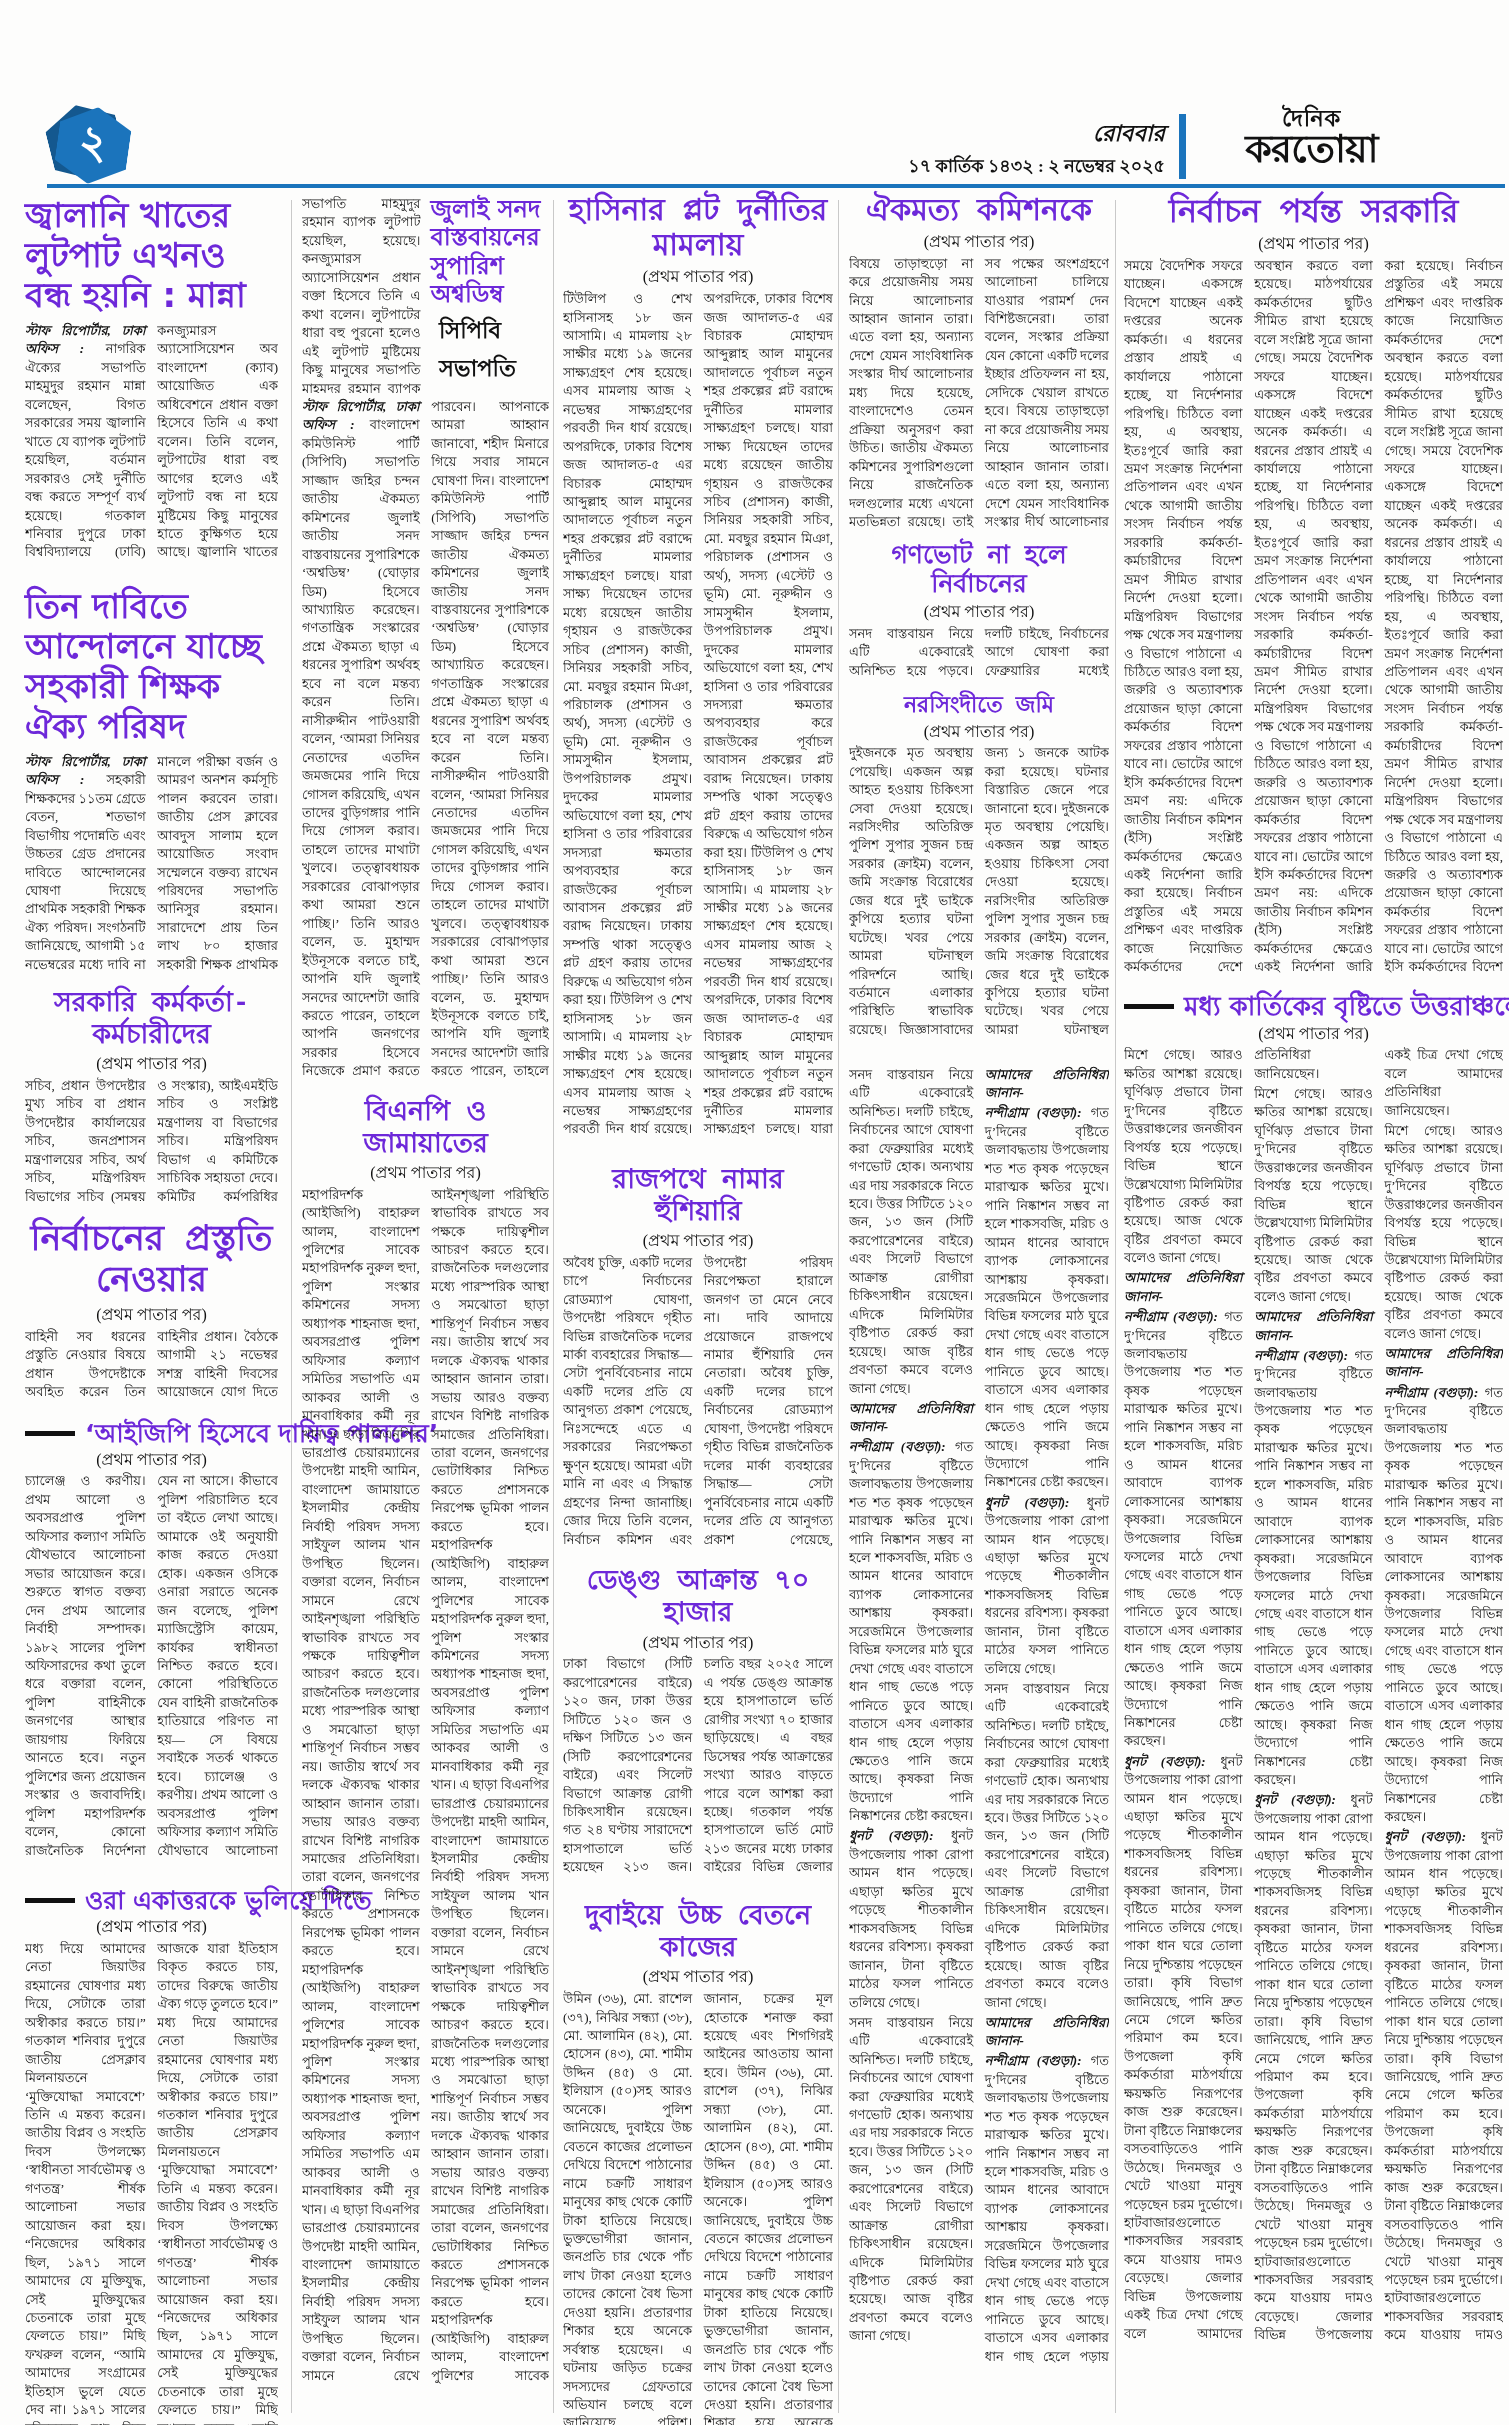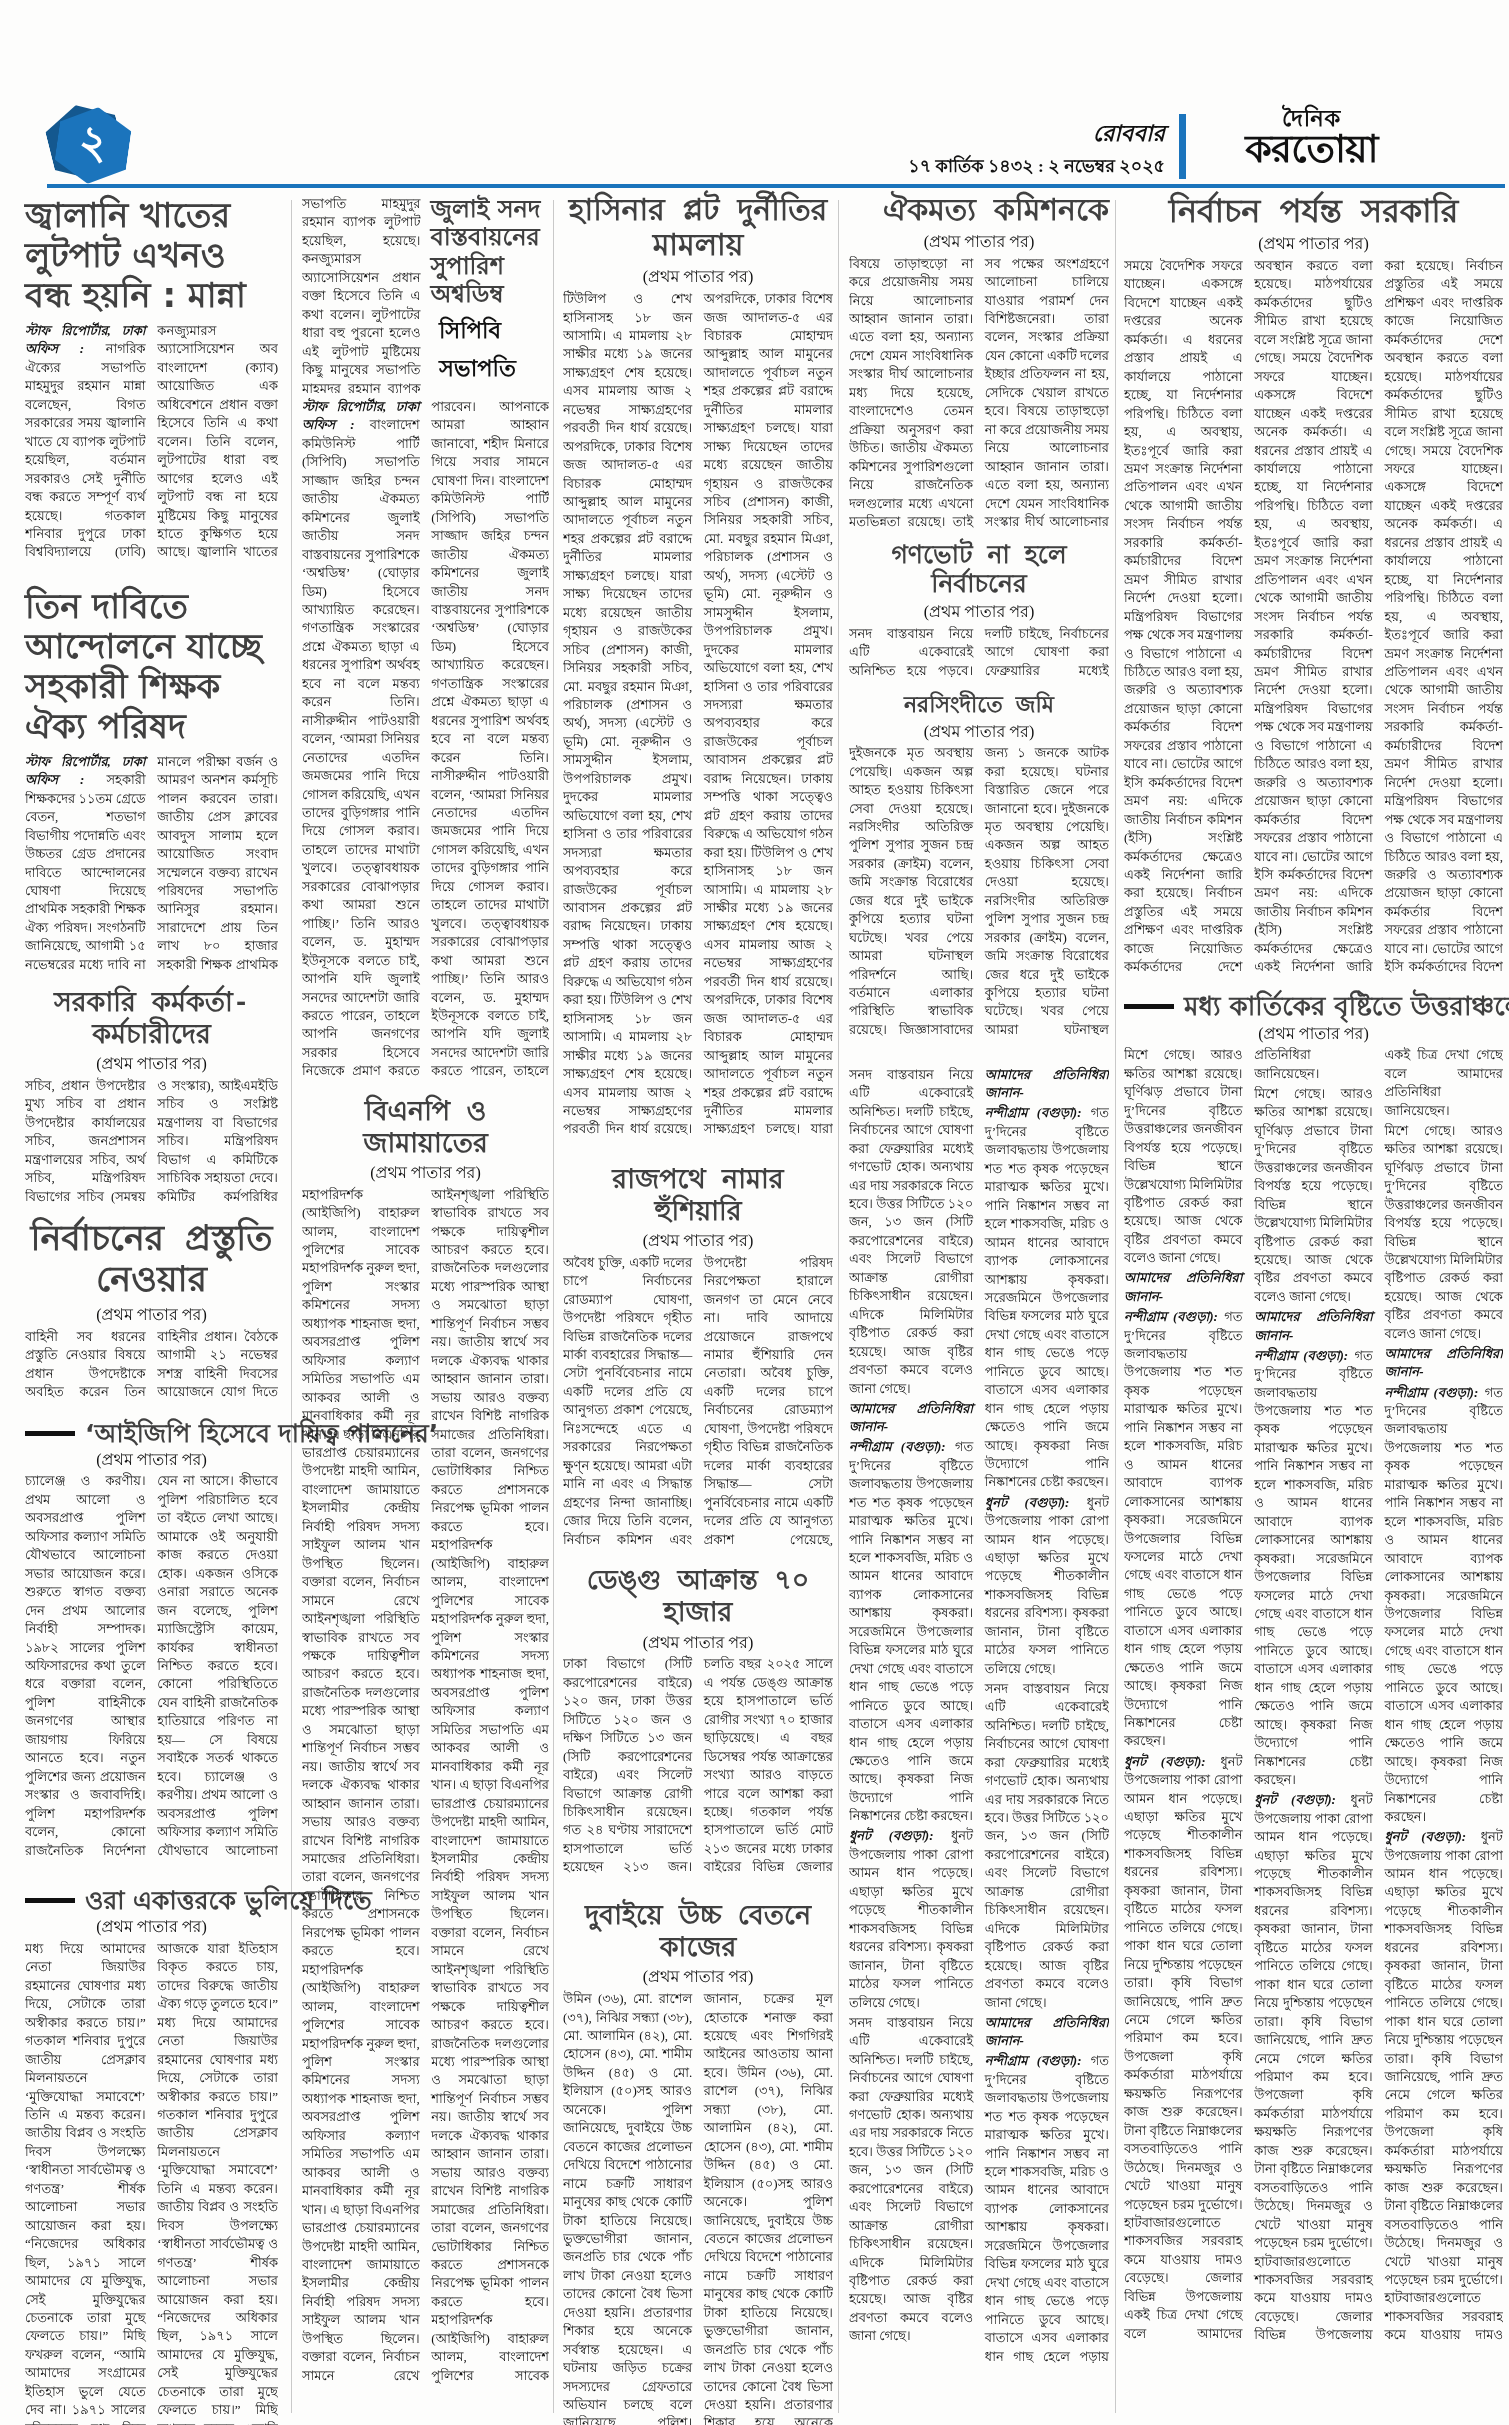--- a/index.html
+++ b/index.html
@@ -17,21 +17,21 @@
            font-size:22.6px;line-height:1.1;}
   .dateline{position:absolute;left:838px;top:153px;width:327px;text-align:right;font-weight:bold;font-size:17.6px;}
   .vbar{position:absolute;left:1179px;top:114px;width:6.7px;height:65px;background:#1b74bc;}
   .masthead{position:absolute;left:1194px;top:107px;width:235px;text-align:center;font-family:"DejaVu Sans",sans-serif;}
   .masthead .small{font-size:22.6px;font-weight:900;line-height:1;letter-spacing:0.8px;}
   .masthead .big{font-size:38px;font-weight:900;line-height:1.05;letter-spacing:-0.8px;}
   
   .vsep{position:absolute;top:200px;width:0.8px;height:2213px;background:#c9c9c9;}
   .block{position:absolute;top:195px;}
   .article{position:relative;}
-  .hl{font-weight:bold;color:#404040;line-height:1.18;font-family:"DejaVu Sans","Liberation Sans",sans-serif;}
+  .hl{font-weight:bold;color:#6d28d9;line-height:1.18;font-family:"DejaVu Sans","Liberation Sans",sans-serif;}
   .hl.c{text-align:center;font-family:Liberation Mono, monospace;}
   .cont{ text-align:center;font-size:16px;line-height:1.2;margin:1.7px 0 3.4px 0;}
   .body{ text-align:justify;font-size:13px;line-height:1.42;overflow:hidden;}
   .cols2{column-count:2;column-gap:11.7px;}
   .cols3{column-count:3;column-gap:11.7px;}
   .byline{font-weight:bold;font-style:italic;}
   .dash-head{display:flex;align-items:center;gap:10px;}
   .dash-head .bar{flex:1 1 auto;height:5px;background:#111;min-width:50px;}
   .dash-head .txt{flex:0 0 auto;white-space:nowrap;}
   .subdash{display:flex;align-items:center;gap:8.4px;justify-content:flex-end;margin:5px 0 1.7px 0;}
@@ -185,21 +185,21 @@
       <div class="cont">(প্রথম পাতার পর)</div>
       <div class="body cols2" style="height:470px;">
         <span>উমিন (৩৬), মো. রাশেল (৩৭), নিঝির সন্ধ্যা (৩৮), মো. আলামিন (৪২), মো. হোসেন (৪৩), মো. শামীম উদ্দিন (৪৫) ও মো. ইলিয়াস (৫০)সহ আরও অনেকে। পুলিশ জানিয়েছে, দুবাইয়ে উচ্চ বেতনে কাজের প্রলোভন দেখিয়ে বিদেশে পাঠানোর নামে চক্রটি সাধারণ মানুষের কাছ থেকে কোটি টাকা হাতিয়ে নিয়েছে। ভুক্তভোগীরা জানান, জনপ্রতি চার থেকে পাঁচ লাখ টাকা নেওয়া হলেও তাদের কোনো বৈধ ভিসা দেওয়া হয়নি। প্রতারণার শিকার হয়ে অনেকে সর্বস্বান্ত হয়েছেন। এ ঘটনায় জড়িত চক্রের সদস্যদের গ্রেফতারে অভিযান চলছে বলে জানিয়েছে পুলিশ। মামলার তদন্ত কর্মকর্তা জানান, চক্রের মূল হোতাকে শনাক্ত করা হয়েছে এবং শিগগিরই আইনের আওতায় আনা হবে। উমিন (৩৬), মো. রাশেল (৩৭), নিঝির সন্ধ্যা (৩৮), মো. আলামিন (৪২), মো. হোসেন (৪৩), মো. শামীম উদ্দিন (৪৫) ও মো. ইলিয়াস (৫০)সহ আরও অনেকে। পুলিশ জানিয়েছে, দুবাইয়ে উচ্চ বেতনে কাজের প্রলোভন দেখিয়ে বিদেশে পাঠানোর নামে চক্রটি সাধারণ মানুষের কাছ থেকে কোটি টাকা হাতিয়ে নিয়েছে। ভুক্তভোগীরা জানান, জনপ্রতি চার থেকে পাঁচ লাখ টাকা নেওয়া হলেও তাদের কোনো বৈধ ভিসা দেওয়া হয়নি। প্রতারণার শিকার হয়ে অনেকে সর্বস্বান্ত হয়েছেন। এ ঘটনায় জড়িত চক্রের সদস্যদের গ্রেফতারে অভিযান চলছে বলে জানিয়েছে পুলিশ। মামলার তদন্ত কর্মকর্তা জানান, চক্রের মূল হোতাকে শনাক্ত করা হয়েছে এবং শিগগিরই আইনের আওতায় আনা হবে।</span>
       </div>
     </div>
   </div>
 
   <div class="block" style="left:849px;width:260px;">
 
     <div class="article">
-      <div class="hl c" style="font-size:30px;text-align:right;">ঐকমত্য কমিশনকে</div>
+      <div class="hl c" style="font-size:30px;">ঐকমত্য কমিশনকে</div>
       <div class="cont">(প্রথম পাতার পর)</div>
       <div class="body cols2" style="height:277px;">
         <span>বিষয়ে তাড়াহুড়ো না করে প্রয়োজনীয় সময় নিয়ে আলোচনার আহ্বান জানান তারা। এতে বলা হয়, অন্যান্য দেশে যেমন সাংবিধানিক সংস্কার দীর্ঘ আলোচনার মধ্য দিয়ে হয়েছে, বাংলাদেশেও তেমন প্রক্রিয়া অনুসরণ করা উচিত। জাতীয় ঐকমত্য কমিশনের সুপারিশগুলো নিয়ে রাজনৈতিক দলগুলোর মধ্যে এখনো মতভিন্নতা রয়েছে। তাই সব পক্ষের অংশগ্রহণে আলোচনা চালিয়ে যাওয়ার পরামর্শ দেন বিশিষ্টজনেরা। তারা বলেন, সংস্কার প্রক্রিয়া যেন কোনো একটি দলের ইচ্ছার প্রতিফলন না হয়, সেদিকে খেয়াল রাখতে হবে। বিষয়ে তাড়াহুড়ো না করে প্রয়োজনীয় সময় নিয়ে আলোচনার আহ্বান জানান তারা। এতে বলা হয়, অন্যান্য দেশে যেমন সাংবিধানিক সংস্কার দীর্ঘ আলোচনার মধ্য দিয়ে হয়েছে, বাংলাদেশেও তেমন প্রক্রিয়া অনুসরণ করা উচিত। জাতীয় ঐকমত্য কমিশনের সুপারিশগুলো নিয়ে রাজনৈতিক দলগুলোর মধ্যে এখনো মতভিন্নতা রয়েছে। তাই সব পক্ষের অংশগ্রহণে আলোচনা চালিয়ে যাওয়ার পরামর্শ দেন বিশিষ্টজনেরা। তারা বলেন, সংস্কার প্রক্রিয়া যেন কোনো একটি দলের ইচ্ছার প্রতিফলন না হয়, সেদিকে খেয়াল রাখতে হবে।</span>
       </div>
     </div>
 
     <div class="article" style="margin-top:10px;">
       <div class="hl c" style="font-size:25px;">গণভোট না হলে নির্বাচনের</div>
       <div class="cont">(প্রথম পাতার পর)</div>
       <div class="body cols2" style="height:59px;">

